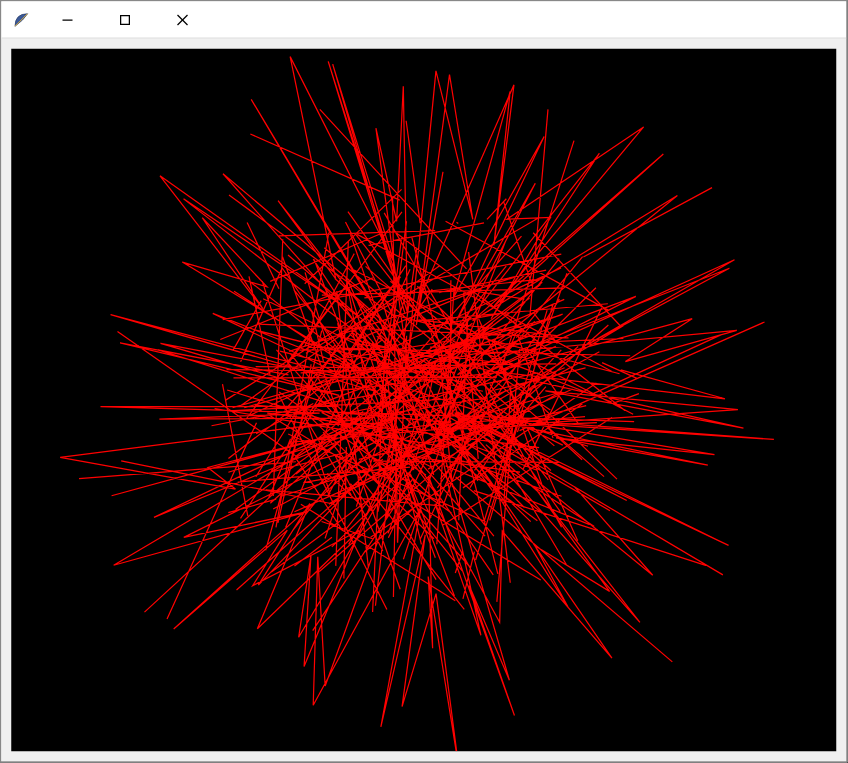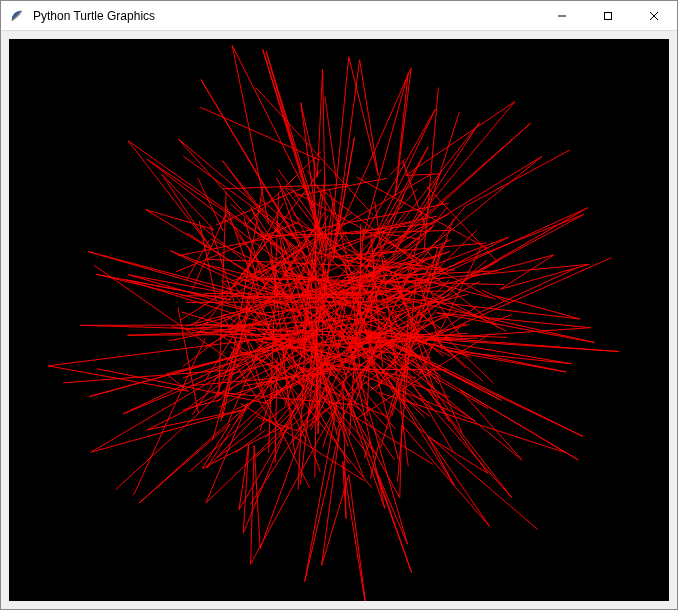--- a/index.html
+++ b/index.html
@@ -75,21 +75,20 @@
 </head>
 <body>
 
 <div class="titlebar">
   <span class="titlebar-icon">
     <svg width="16" height="16" viewBox="0 0 16 16">
       <path d="M3 13 Q3 3 13 3 Q10 8 3 13 Z" fill="#3b5998" stroke="#2a3f6b" stroke-width="0.6"></path>
       <path d="M3 13 L13 3" stroke="#e0b040" stroke-width="0.8"></path>
     </svg>
   </span>
-  <div class="titlebar-title">Python Turtle Graphics</div>
   <div class="titlebar-controls">
     <div class="tbtn">
       <svg width="10" height="10" viewBox="0 0 10 10">
           <line x1="1" y1="5" x2="9" y2="5" stroke="#000" stroke-width="1"></line>
         </svg>
     </div>
     <div class="tbtn">
       <svg width="10" height="10" viewBox="0 0 10 10">
           <rect x="1.5" y="1.5" width="7" height="7" fill="none" stroke="#000" stroke-width="1"></rect>
         </svg>

